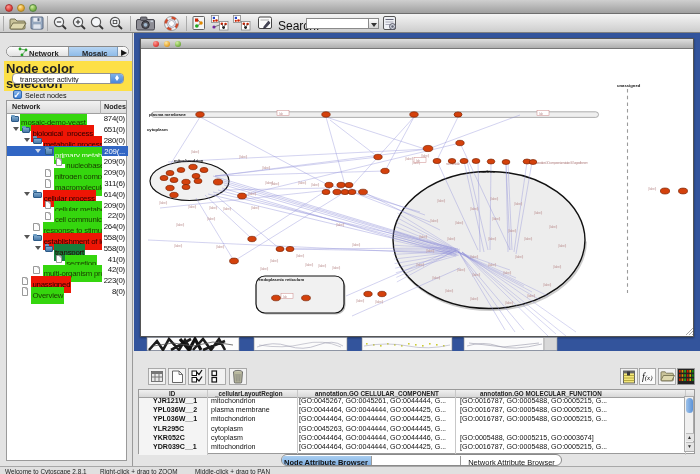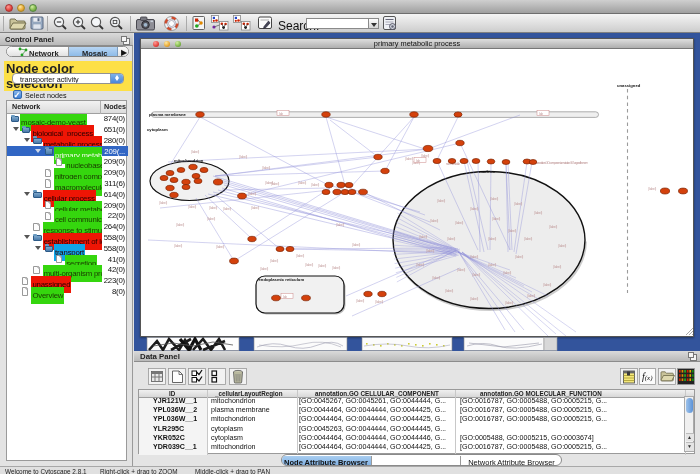--- a/index.html
+++ b/index.html
@@ -174,21 +174,20 @@
         <circle cx="9.5" cy="10.5" r="1.2" fill="#667"></circle>
       </g>
     </svg></div>
 <div class="searchlab">Search:</div>
 <div class="searchbox"></div>
 <div class="searcharrow"></div>
 
 <div class="abs desktop">
   <div class="mdiwin">
     <div class="mdititle">
-      <span>primary metabolic process</span>
       <div class="mtl" style="left:11.5px;background:radial-gradient(circle at 35% 30%,#ff9a94,#e3443d 60%,#b02a24)"></div>
       <div class="mtl" style="left:22.5px;background:radial-gradient(circle at 35% 30%,#ffe9a0,#e8a733 60%,#c08020)"></div>
       <div class="mtl" style="left:33.5px;background:radial-gradient(circle at 35% 30%,#d2f0a0,#7db549 60%,#5a8a30)"></div>
     </div>
   </div>
 </div>
 <svg class="abs" style="left:141px;top:48px" width="553" height="288" viewBox="141 48 553 288">
     <rect x="151.5" y="111.8" width="447" height="5.6" rx="2.8" fill="#efefef" stroke="#9a9a9a" stroke-width="0.8"></rect>
     <path d="M393 240 A96 68.5 0 0 0 585 240" fill="none" stroke="#999" stroke-width="1.8" opacity="0.5" transform="translate(1,1.5)"></path>
     <ellipse cx="489" cy="240" rx="96" ry="68.5" fill="#ededed" stroke="#111" stroke-width="1.4"></ellipse>
@@ -429,24 +428,20 @@
     <rect x="296" y="6" width="1.6" height="1.6" fill="#cc3"></rect>
     <rect x="303" y="7" width="1.6" height="1.6" fill="#cc3"></rect>
     <rect x="310" y="8" width="1.6" height="1.6" fill="#cc3"></rect>
     <path d="M231 9 Q255 5 275 9 T 317 8" stroke="#aab" stroke-width="0.6" fill="none"></path>
     <rect x="331" y="0.5" width="80" height="13" fill="#fbfbfb" stroke="#888" stroke-width="0.6"></rect>
     <path d="M334 9 Q350 4 365 9 T 409 7 M336 6 L370 10 L406 6" stroke="#99a" stroke-width="0.6" fill="none"></path>
     <rect x="411" y="0.5" width="13" height="13" fill="#d8d8d8" stroke="#999" stroke-width="0.6"></rect>
   </svg>
 
 <div class="abs cpanel">
-  <div class="cphead">
-      <span>Control Panel</span>
-      <div class="floaticon"></div>
-    </div>
   <div class="seg">
     <div class="segnet">
         <span class="segtext" style="left:22px">Network</span>
       <svg width="10" height="10" style="position:absolute;left:11px;top:0.5px" viewBox="0 0 10 10">
           <circle cx="2" cy="2" r="1.4" fill="#2a2"></circle>
           <circle cx="8" cy="3" r="1.4" fill="#2a2"></circle>
           <circle cx="4" cy="8" r="1.4" fill="#2a2"></circle>
           <line x1="2" y1="2" x2="8" y2="3" stroke="#383" stroke-width="0.7"></line>
           <line x1="8" y1="3" x2="4" y2="8" stroke="#383" stroke-width="0.7"></line>
         </svg>
@@ -544,21 +539,21 @@
       <span class="tarrow" style="left:17.0px;border-top-color:#555"></span>
       <span class="tfold" style="left:26.2px"></span>
       <span class="tfoldtab" style="left:26.2px"></span>
       <span class="tlab" style="left:35.7px;max-width:59.0px;background:#ee1505;color:#2a0000">establishment of lo</span>
       <span class="tval" style="color:#111">558(0)</span>
     </div>
 <div class="trow" style="top:242.8px;background:transparent">
       <span class="tarrow" style="left:28.3px;border-top-color:#555"></span>
       <span class="tfold" style="left:37.5px"></span>
       <span class="tfoldtab" style="left:37.5px"></span>
-      <span class="tlab" style="left:47.0px;max-width:47.7px;background:#0ea5e9;color:#2a0000">transport</span>
+      <span class="tlab" style="left:47.0px;max-width:47.7px;background:#15803d;color:#2a0000">transport</span>
       <span class="tval" style="color:#111">558(0)</span>
     </div>
 <div class="trow" style="top:253.6px;background:transparent">
       <span class="tdoc" style="left:48.8px"></span>
       <span class="tlab" style="left:58.3px;max-width:36.4px;background:#35d60e;color:#1a3a00">secretion</span>
       <span class="tval" style="color:#111">41(0)</span>
     </div>
 <div class="trow" style="top:264.4px;background:transparent">
       <span class="tdoc" style="left:26.2px"></span>
       <span class="tlab" style="left:35.7px;max-width:59.0px;background:#35d60e;color:#1a3a00">multi-organism pro</span>
@@ -570,24 +565,20 @@
       <span class="tval" style="color:#111">223(0)</span>
     </div>
 <div class="trow" style="top:286.0px;background:transparent">
       <span class="tdoc" style="left:14.9px"></span>
       <span class="tlab" style="left:24.4px;max-width:70.3px;background:#35d60e;color:#1a3a00">Overview</span>
       <span class="tval" style="color:#111">8(0)</span>
     </div>
 </div>
 
 <div class="abs dpanel">
-  <div class="dphead">
-      <span>Data Panel</span>
-      <div class="floaticon" style="top:1.5px"></div>
-    </div>
   <div class="dtable">
     <div class="dthead">
       <span style="position:absolute;left:30px;top:0.5px">ID</span>
       <span style="position:absolute;left:76px;top:0.5px">_cellularLayoutRegion</span>
       <span style="position:absolute;left:176px;top:0.5px">annotation.GO CELLULAR_COMPONENT</span>
       <span style="position:absolute;left:341px;top:0.5px">annotation.GO MOLECULAR_FUNCTION</span>
     </div>
     <div style="position:absolute;left:0;top:8px;width:68px;height:57px;background:#f4f4f4"></div>
       <div style="position:absolute;left:68px;top:0;width:1px;height:65px;background:#c8c8c8"></div>
     <div style="position:absolute;left:158px;top:0;width:1px;height:65px;background:#c8c8c8"></div>

